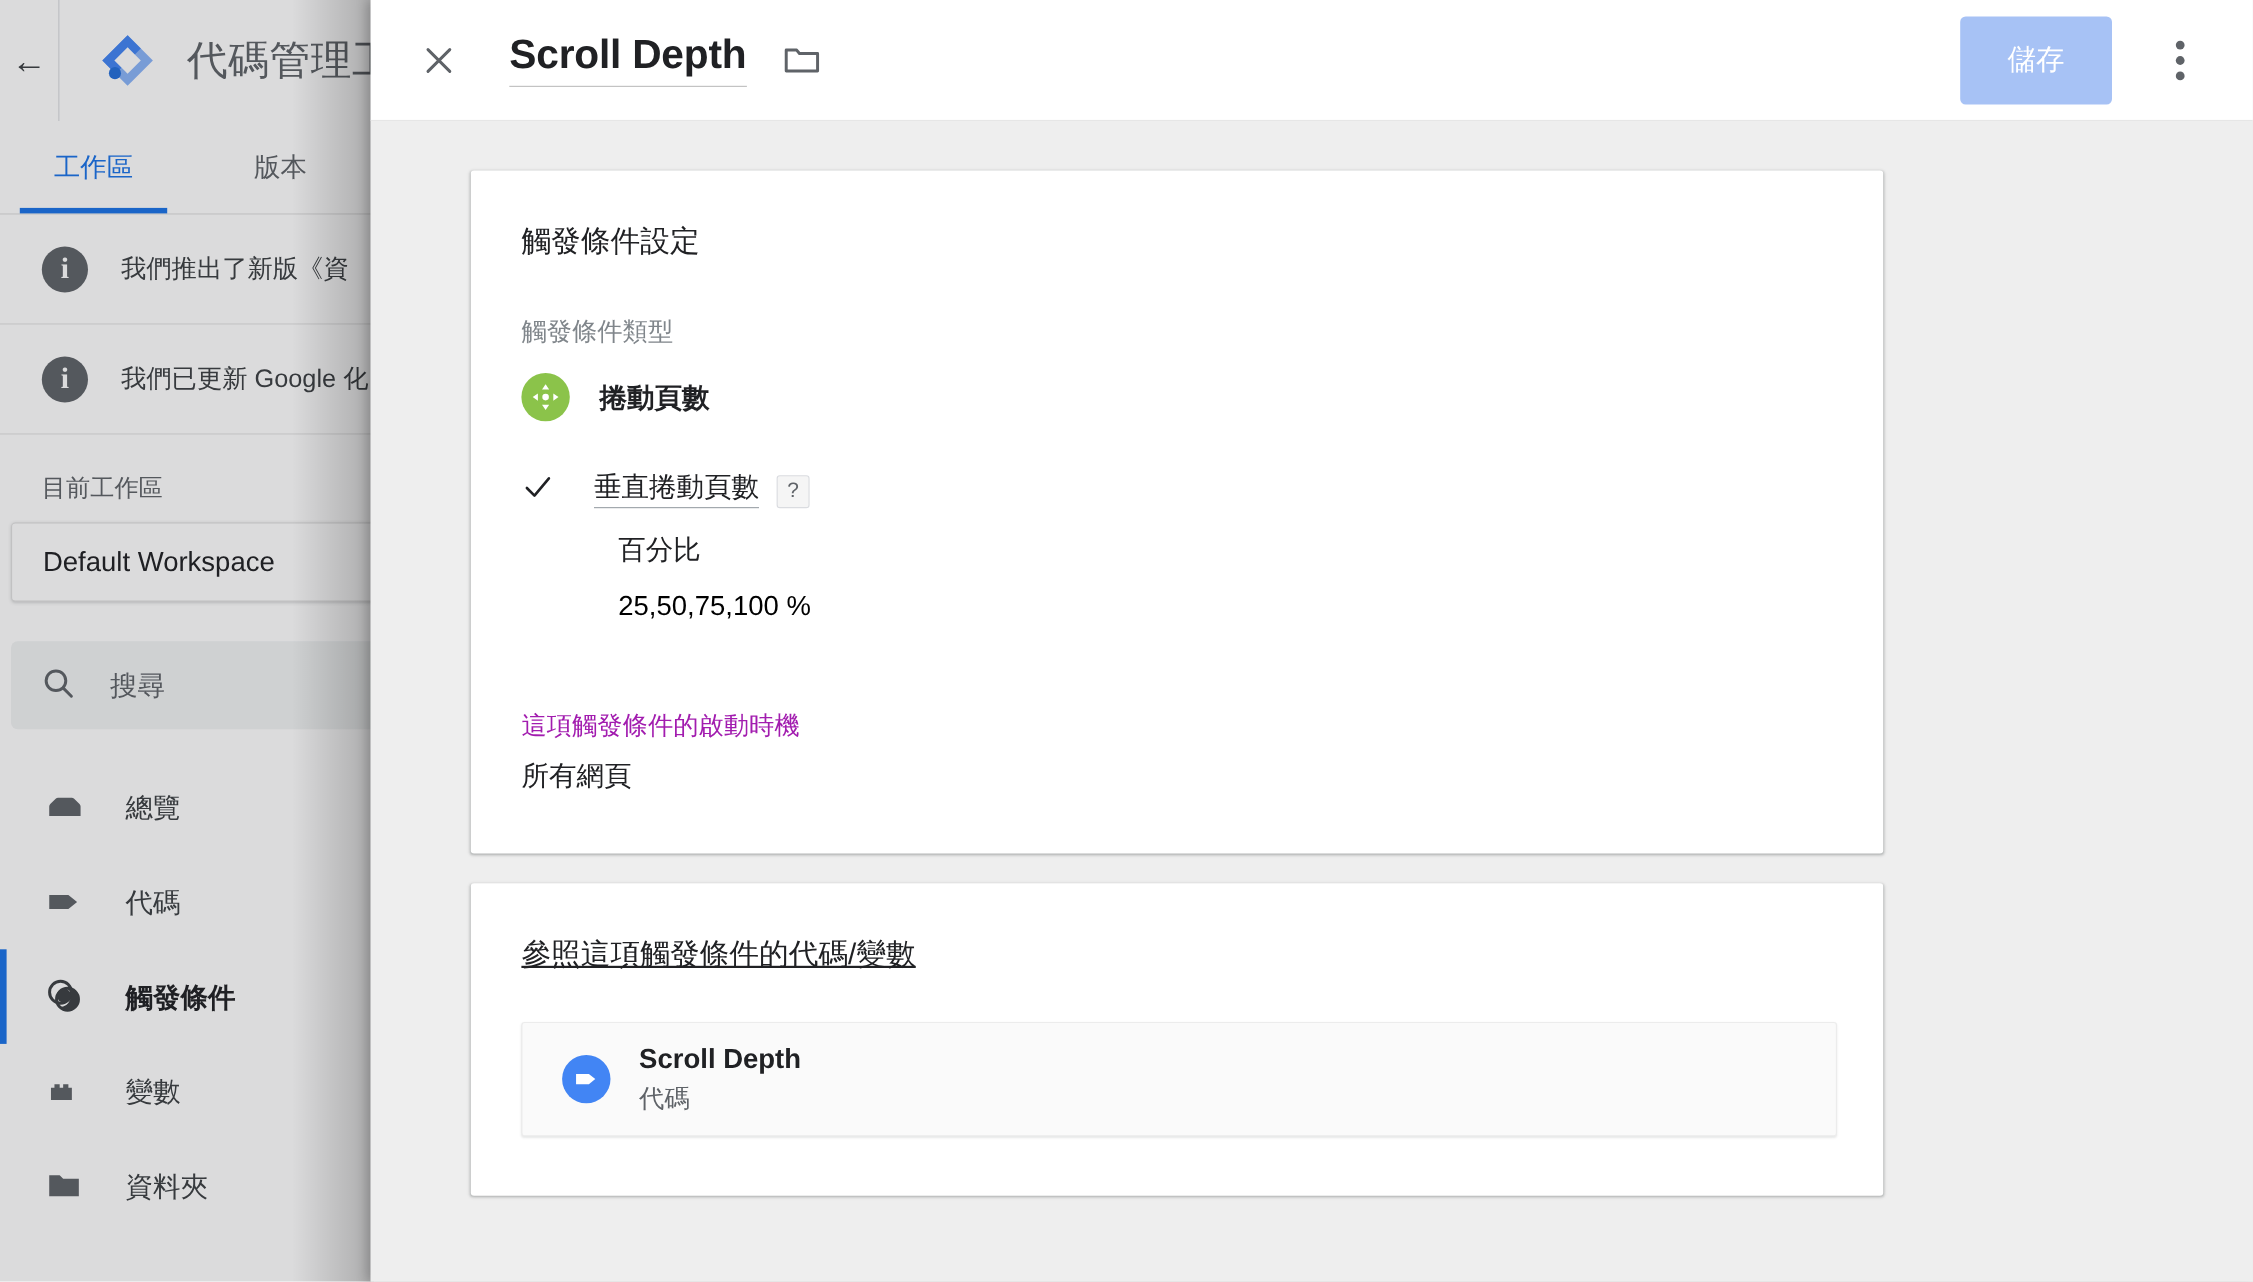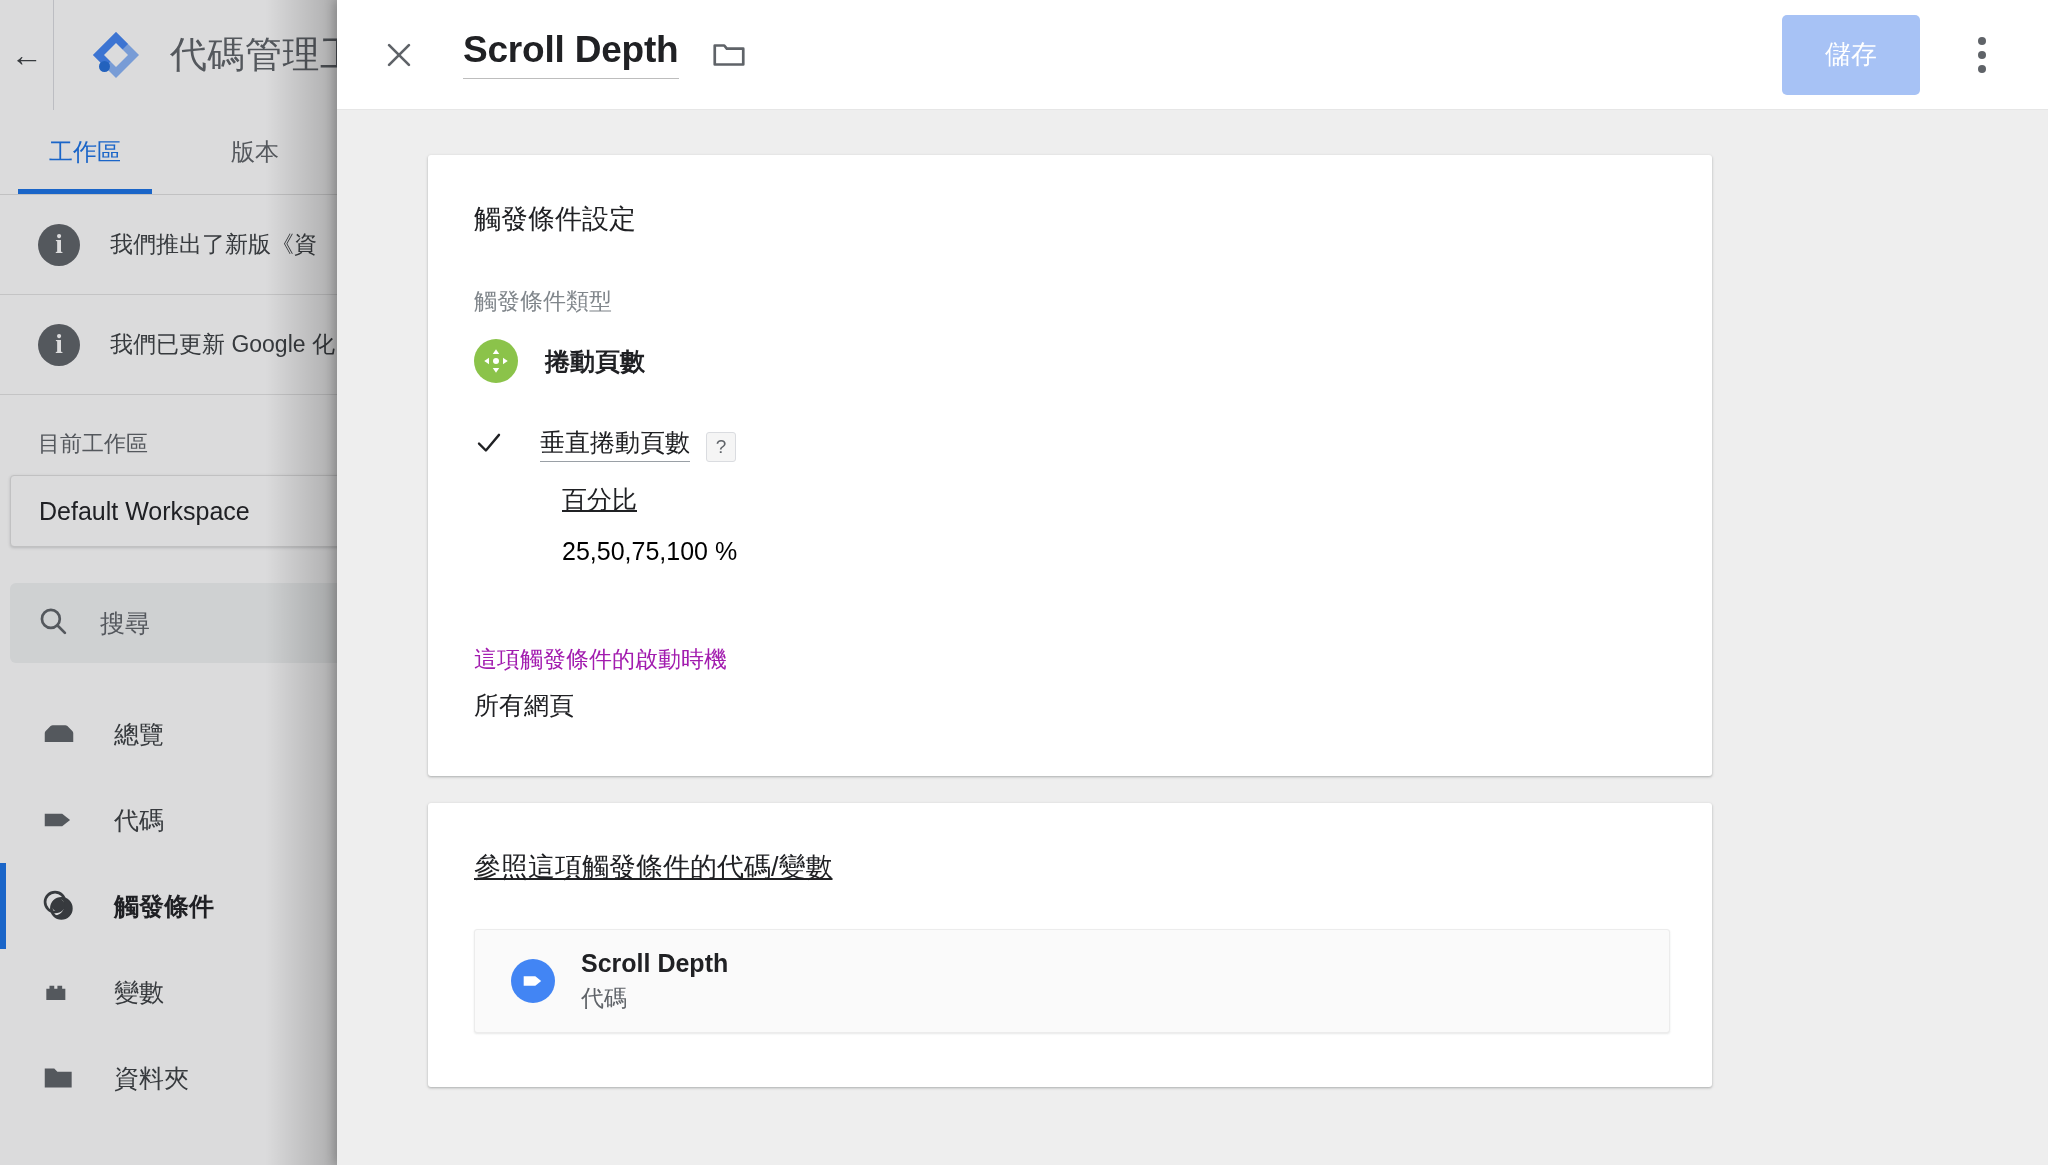--- a/index.html
+++ b/index.html
@@ -227,21 +227,21 @@
     font-size: 25px; color: #202124;
     border-bottom: 1px solid #9aa0a6; padding-bottom: 2px;
   }
   .help-chip {
     width: 30px; height: 30px;
     border: 1px solid #dadce0; border-radius: 3px;
     background: #f5f5f5; color: #5f6368;
     font-size: 19px; display: flex; align-items: center; justify-content: center;
   }
   .check-sub {
-    font-size: 25px; color: #202124; margin-top: 21px; padding-left: 22px; text-decoration: underline;
+    font-size: 25px; color: #202124; margin-top: 21px; padding-left: 22px;
   }
   .check-val {
     font-size: 25px; color: #000000; margin-top: 21px; padding-left: 22px;
   }
 
   .fire-block { margin-top: 78px; }
   .fire-label { font-size: 23px; color: #a21caf; margin-bottom: 14px; }
   .fire-value { font-size: 25px; color: #202124; }
 
   .ref-heading { font-size: 27px; color: #202124; margin-bottom: 44px; text-decoration: underline; }

